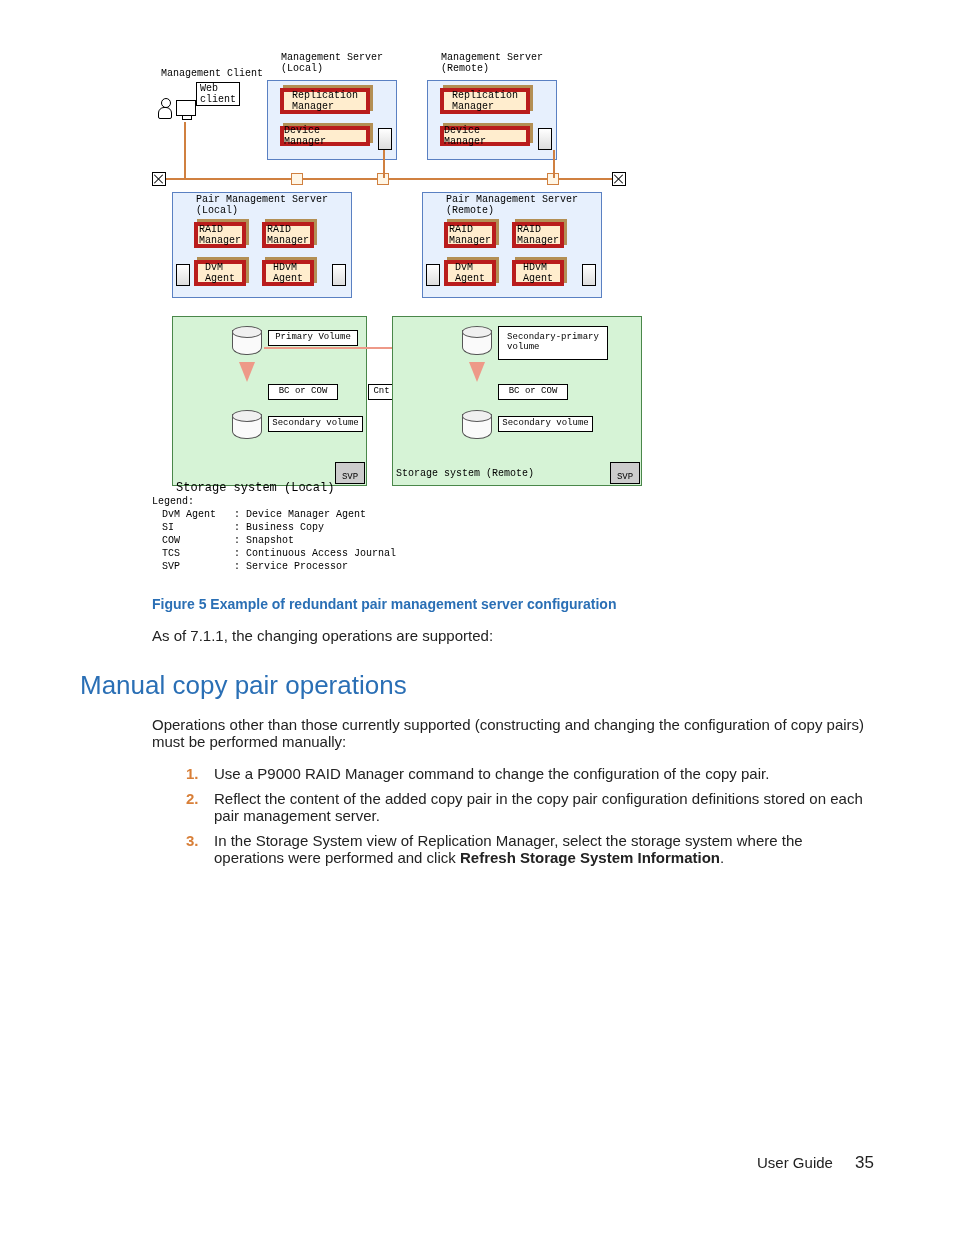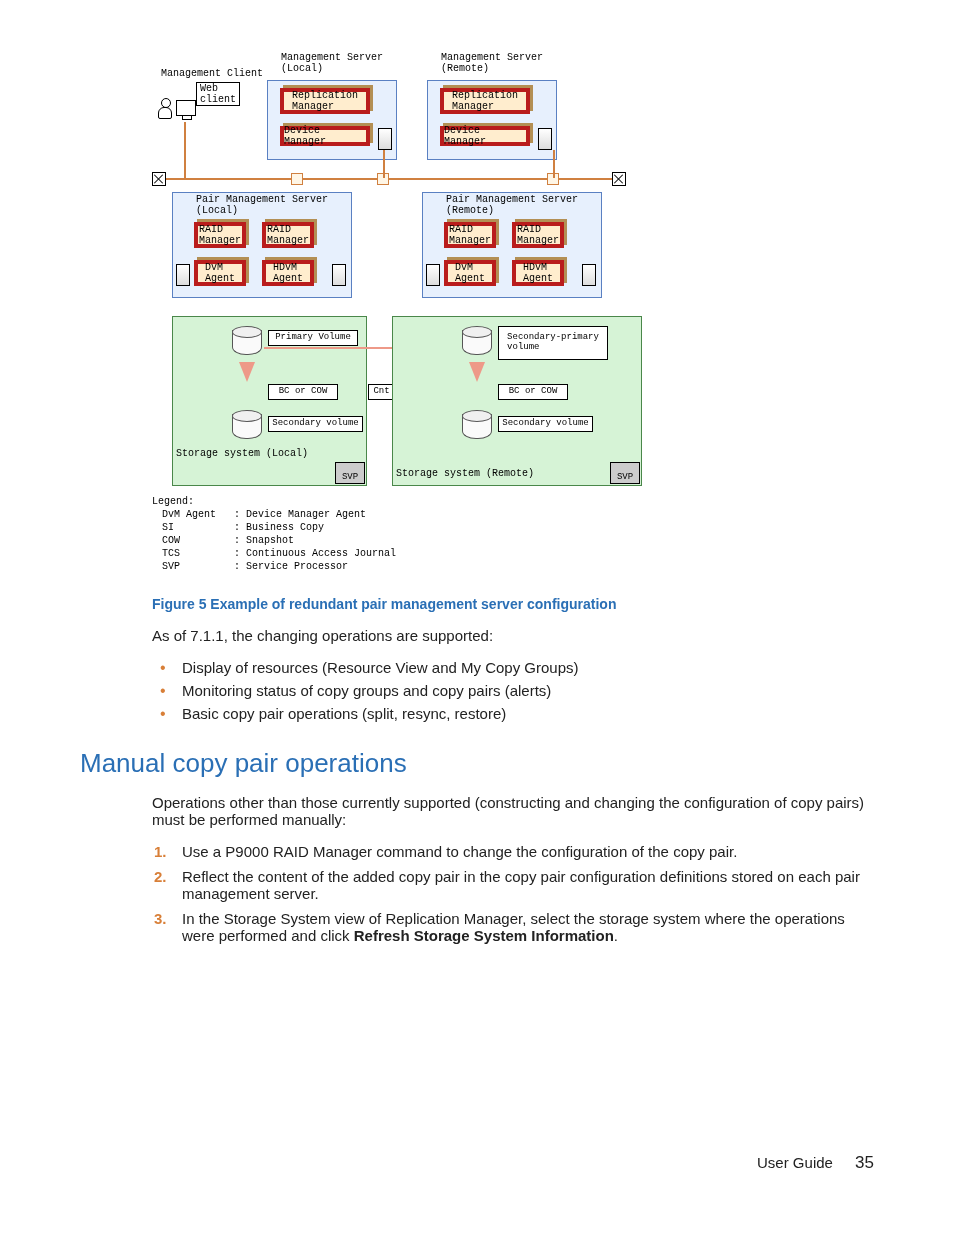--- a/index.html
+++ b/index.html
@@ -54,21 +54,21 @@
   .person-icon::after  { content:""; position:absolute; top:9px; left:0; width:12px; height:10px; border:1px solid #000; border-radius:6px 6px 2px 2px; }
   .monitor-icon { position:absolute; width:18px; height:14px; border:1px solid #000; background:#fff;}
   .monitor-icon::after{content:"";position:absolute;left:5px;top:14px;width:8px;height:3px;border:1px solid #000;}
   .figcap   { font-size:14px; font-weight:bold; color:#2a6fb5; margin: 4px 0 0 72px;}
   h2.section { font-weight:300; font-size:26px; color:#2a6fb5; margin: 26px 0 10px 0;}
   .body-indent { margin-left:72px; font-size:15px; }
   ul.bullets { margin:8px 0 0 72px; padding-left:30px; font-size:15px; list-style:none;}
   ul.bullets li { position:relative; padding-left:0; margin-bottom:6px;}
   ul.bullets li::before { content:"•"; position:absolute; left:-22px; color:#d87f38; font-size:16px;}
   ol.steps { margin:8px 0 0 72px; padding-left:30px; font-size:15px; list-style:none; counter-reset:step;}
-  ol.steps li { position:relative; margin-bottom:8px; counter-increment:step;}
+  ol.steps li { position:relative; margin-bottom:8px; counter-increment:step;margin-left:32px;}
   ol.steps li::before { content:counter(step) "."; position:absolute; left:-28px; color:#d87f38; font-weight:bold;}
   .footer { position:absolute; bottom:62px; right:80px; font-size:15px; }
   .footer .pn { margin-left:18px; font-size:17px;text-align:right;}
 </style>
 </head>
 <body>
 
 <div class="page">
 
   <div class="diagram">
@@ -134,21 +134,21 @@
     <div class="server-icon" style="left:274px;top:224px"></div>
     <div class="server-icon" style="left:430px;top:224px"></div>
 
     <div class="dbox lightgreen" style="left:20px;top:276px;width:195px;height:170px;"></div>
     <div class="cyl" style="left:80px;top:286px"></div>
     <div class="dbox smallbox" style="left:116px;top:290px;width:90px;height:16px;">Primary Volume</div>
     <div class="arrow-red down" style="left:87px;top:322px"></div>
     <div class="dbox smallbox" style="left:116px;top:344px;width:70px;height:16px;">BC or COW</div>
     <div class="cyl" style="left:80px;top:370px"></div>
     <div class="dbox smallbox" style="left:116px;top:376px;width:95px;height:16px;">Secondary volume</div>
-    <div style="position:absolute;left:24px;top:408px;font-size:10px">Storage system (Local)</div>
+    <div style="position:absolute;left:24px;top:442px;font-size:12px">Storage system (Local)</div>
     <div class="svp" style="left:183px;top:422px">SVP</div>
 
     <div class="dbox smallbox" style="left:216px;top:344px;width:54px;height:16px;">Cnt Ac-J</div>
     <div class="arrow-red right" style="left:270px;top:300px"></div>
     <div style="position:absolute;left:112px;top:307px;width:158px;height:2px;background:#e98"></div>
     <div style="position:absolute;left:240px;top:309px;width:2px;height:34px;background:#555"></div>
 
     <div class="dbox lightgreen" style="left:240px;top:276px;width:250px;height:170px;"></div>
     <div class="cyl" style="left:310px;top:286px"></div>
     <div class="dbox smallbox" style="left:346px;top:286px;width:110px;height:34px; white-space:pre;">Secondary-primary
@@ -185,25 +185,20 @@
               <td>: Service Processor</td>
             </tr>
       </tbody>
         </table>
     </div>
   </div>
 
   <div class="figcap">Figure 5 Example of redundant pair management server configuration</div>
 
   <p class="body-indent">As of 7.1.1, the changing operations are supported:</p>
-  <ul class="bullets">
-    <li>Display of resources (Resource View and My Copy Groups)</li>
-    <li>Monitoring status of copy groups and copy pairs (alerts)</li>
-    <li>Basic copy pair operations (split, resync, restore)</li>
-  </ul>
 
   <h2 class="section">Manual copy pair operations</h2>
   <p class="body-indent">Operations other than those currently supported (constructing and changing the configuration of copy pairs) must be performed manually:</p>
   <ol class="steps">
     <li>Use a P9000 RAID Manager command to change the configuration of the copy pair.</li>
     <li>Reflect the content of the added copy pair in the copy pair configuration definitions stored on each pair management server.</li>
     <li>In the Storage System view of Replication Manager, select the storage system where the operations were performed and click <b>Refresh Storage System Information</b>.</li>
   </ol>
 
   <div class="footer">

